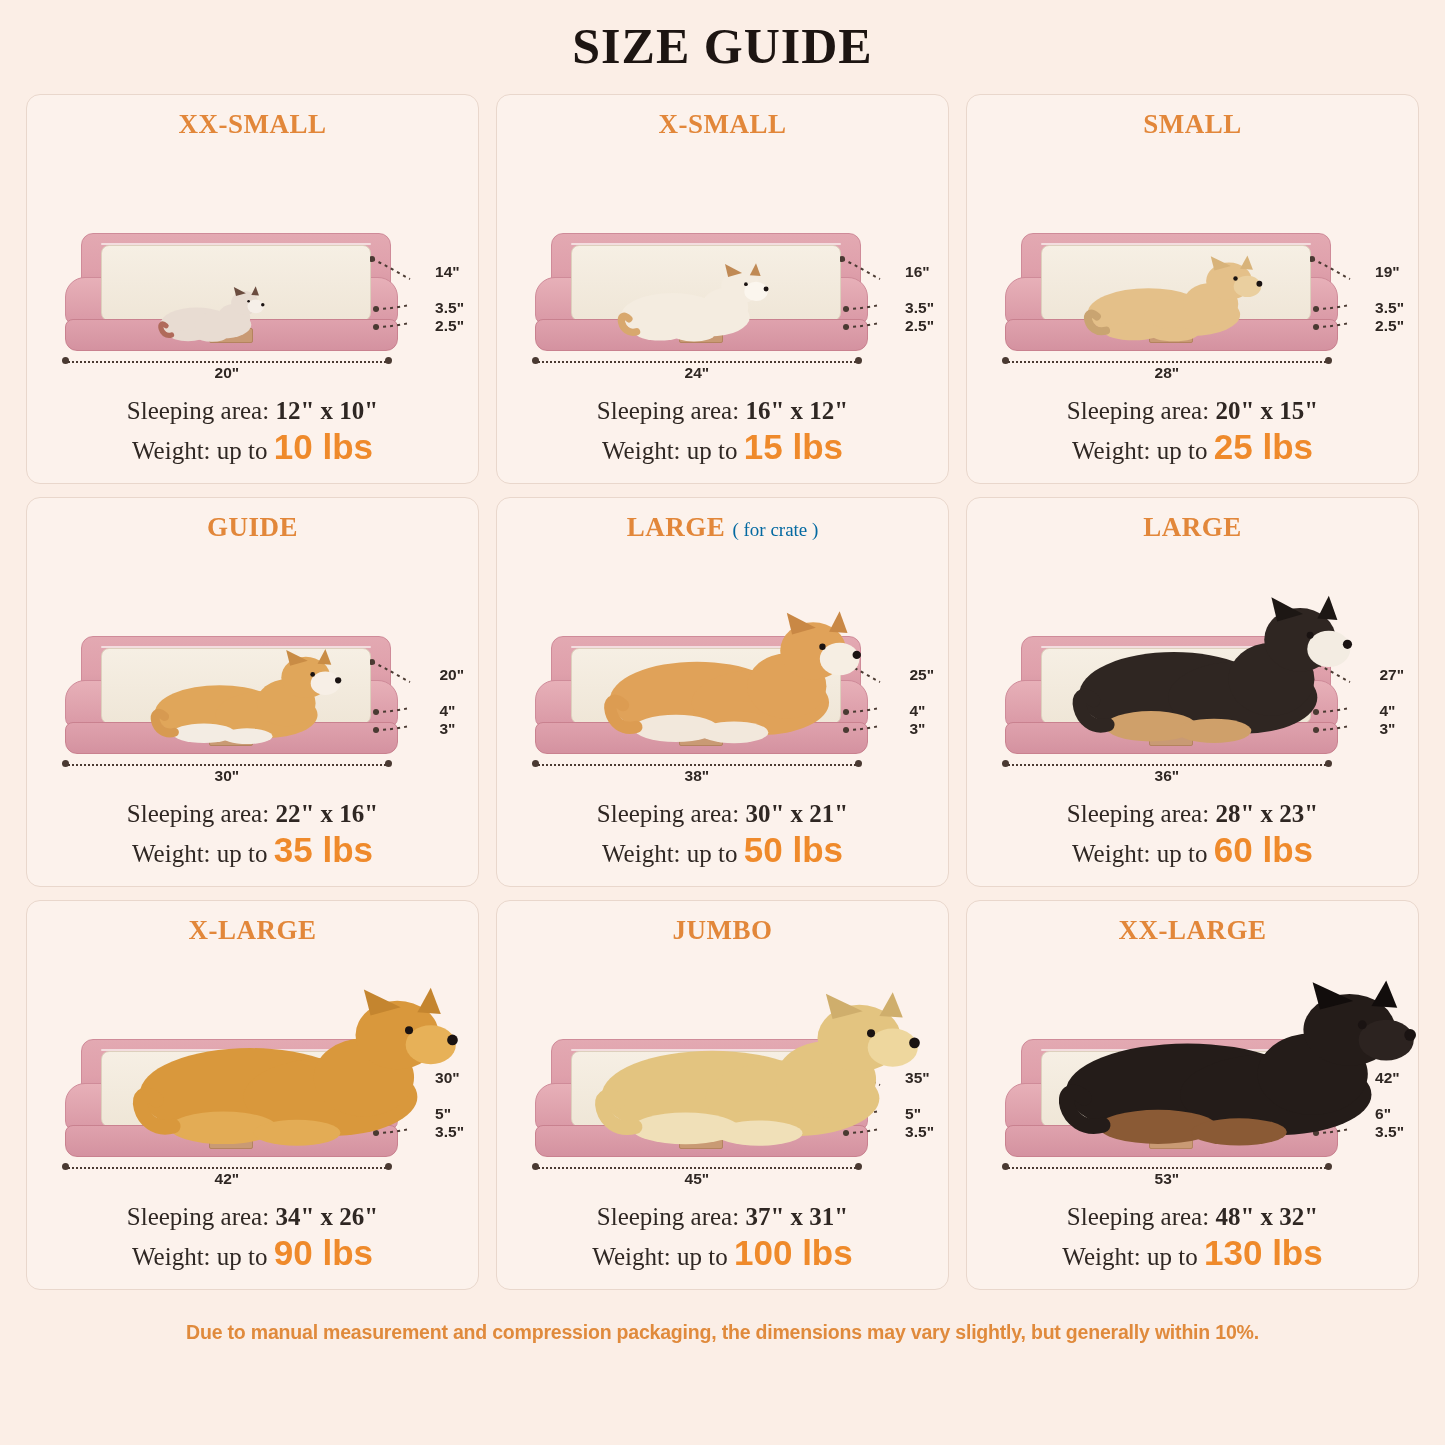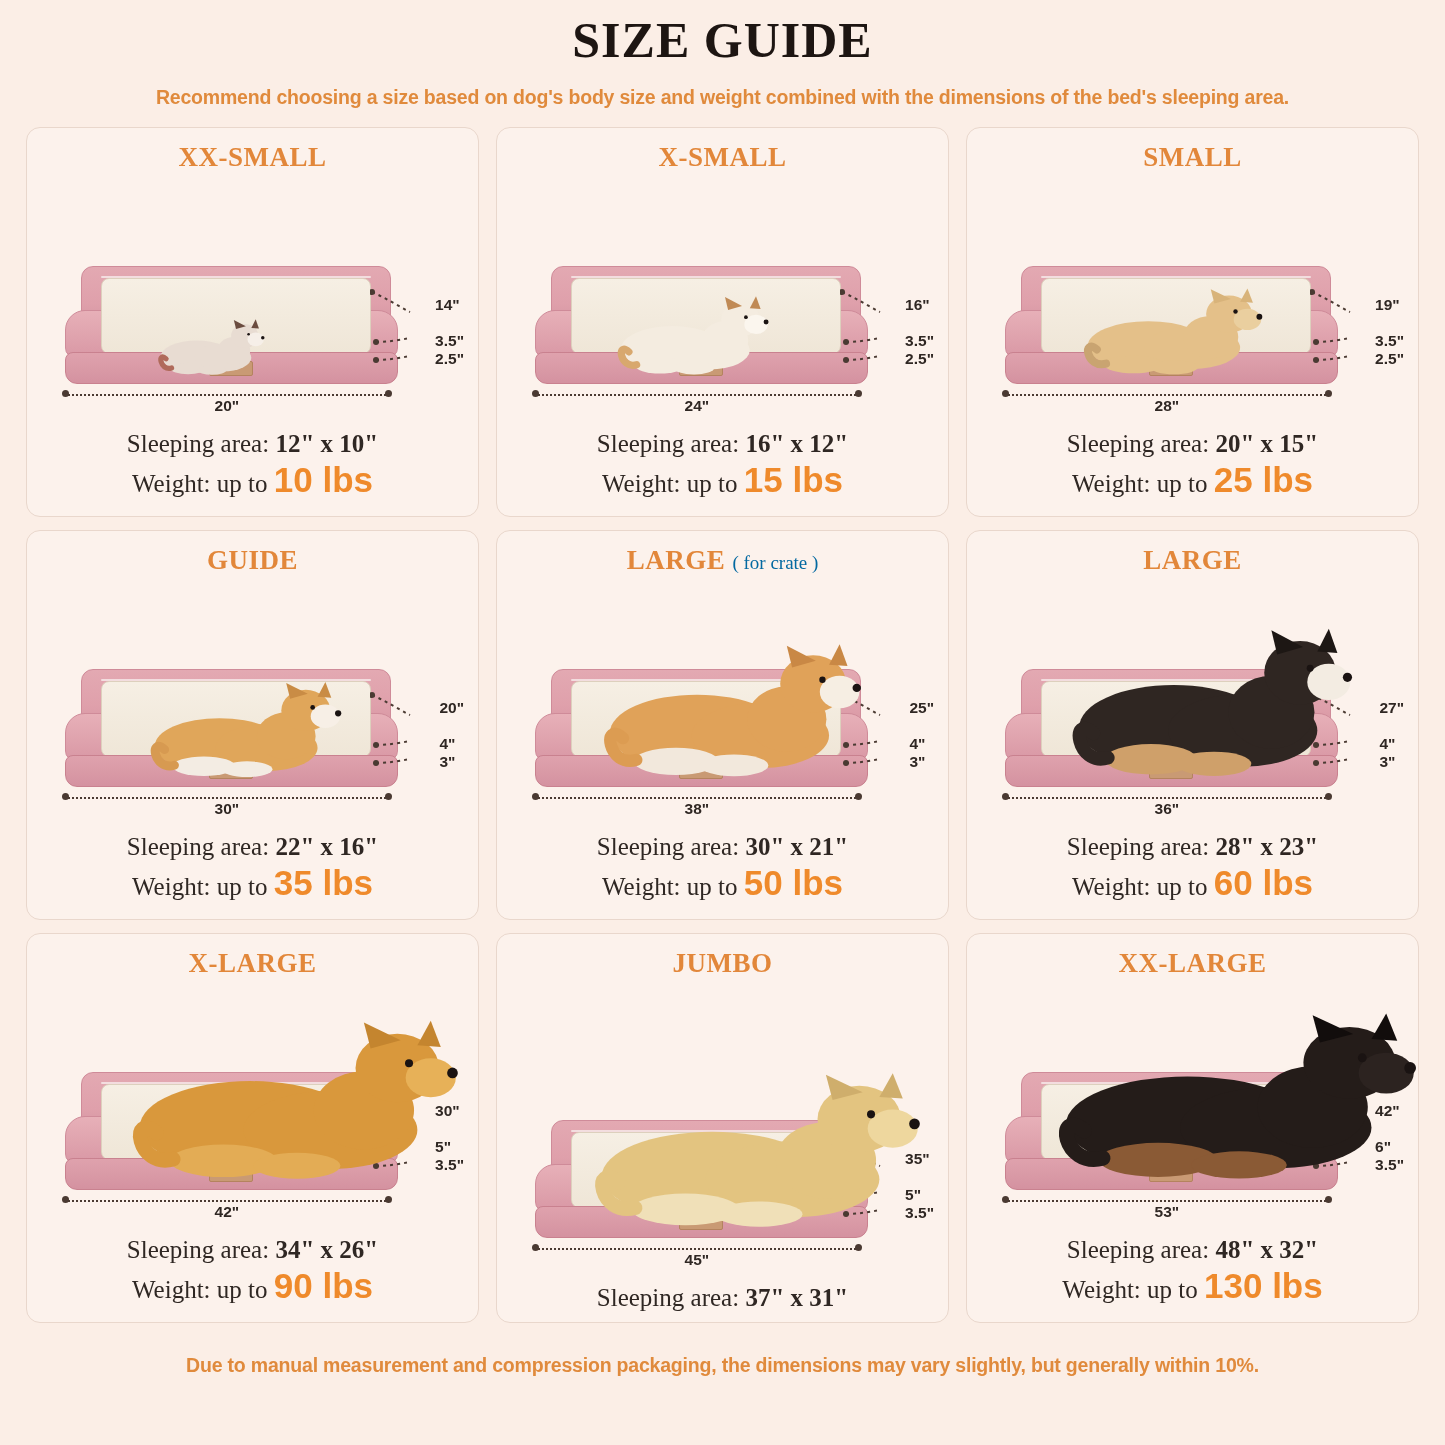--- a/index.html
+++ b/index.html
@@ -18,21 +18,21 @@
     position: relative;
     padding: 0 26px;
   }
   .title {
     text-align: center;
     font-family: "Liberation Serif", serif;
     font-size: 50px;
     font-weight: bold;
     letter-spacing: 1px;
     color: #1d1512;
-    padding-top: 12px;
+    padding-top: 18px;
     line-height: 1.15;
   }
   .subtitle {
     text-align: center;
     font-family: "Liberation Sans", sans-serif;
     font-size: 19.5px;
     font-weight: bold;
     color: #e08a3c;
     margin-top: 16px;
     letter-spacing: -0.2px;
@@ -232,21 +232,20 @@
     margin-top: 31px;
     letter-spacing: -0.2px;
   }
 </style>
 </head>
 <body>
 
 <div class="page">
 
   <div class="title">SIZE GUIDE</div>
-  <div class="subtitle">Recommend choosing a size based on dog's body size and weight combined with the dimensions of the bed's sleeping area.</div>
 
   <div class="grid" id="grid">
   <div class="card">
     <div class="card-title">
       <span>XX-SMALL</span>
       <span class="note"></span>
     </div>
 
     <div class="illo">
       <div class="bed">
@@ -852,20 +851,25 @@
         <div class="dot-l"></div>
         <div class="dot-r"></div>
         <div class="val">45"</div>
       </div>
     </div>
 
     <div class="spec">
       <span>Sleeping area:</span>
       <b>37" x 31"</b>
     </div>
+    <div class="spec spec-weight">
+      <span>Weight:</span>
+      <span>up to</span>
+      <span class="big">100 lbs</span>
+    </div>
   </div>
 
   <div class="card">
     <div class="card-title">
       <span>XX-LARGE</span>
       <span class="note"></span>
     </div>
 
     <div class="illo">
       <div class="bed">

